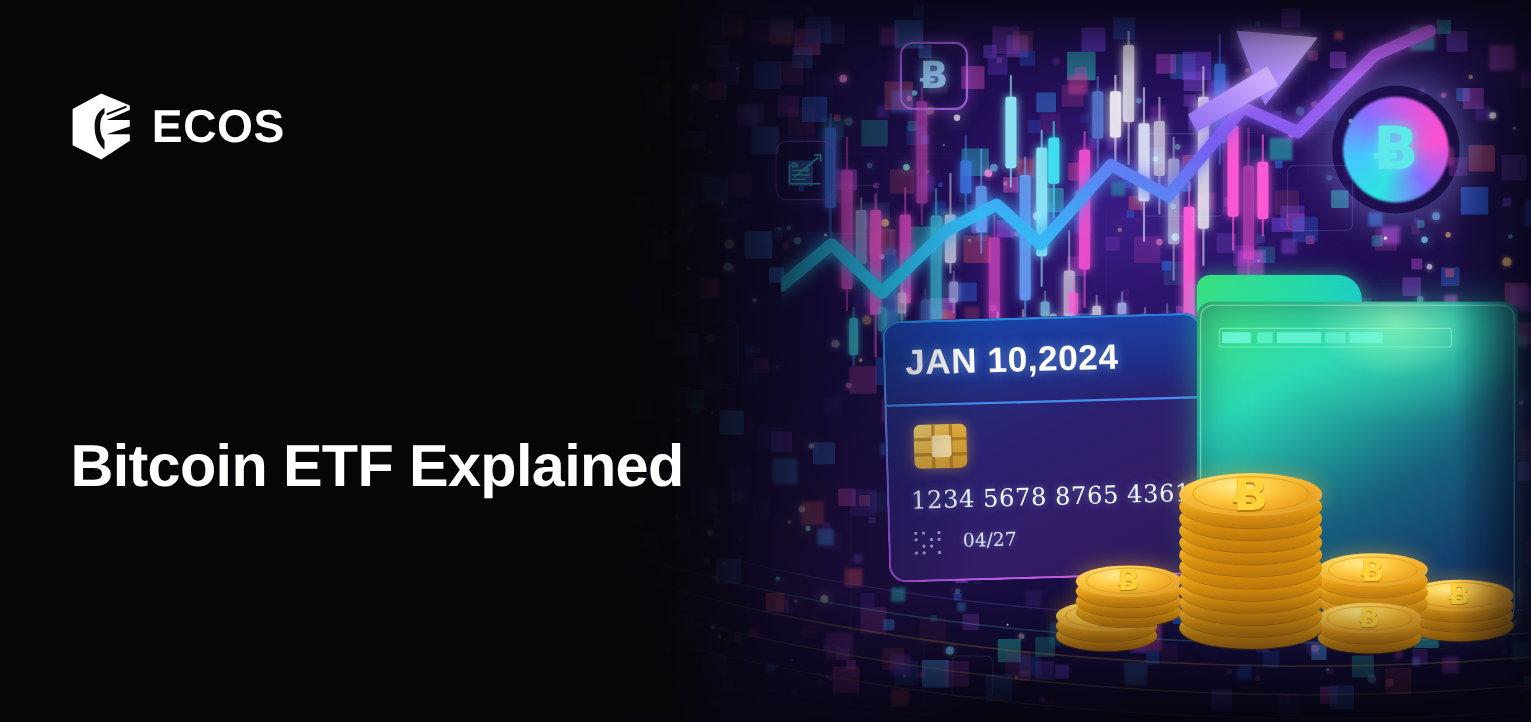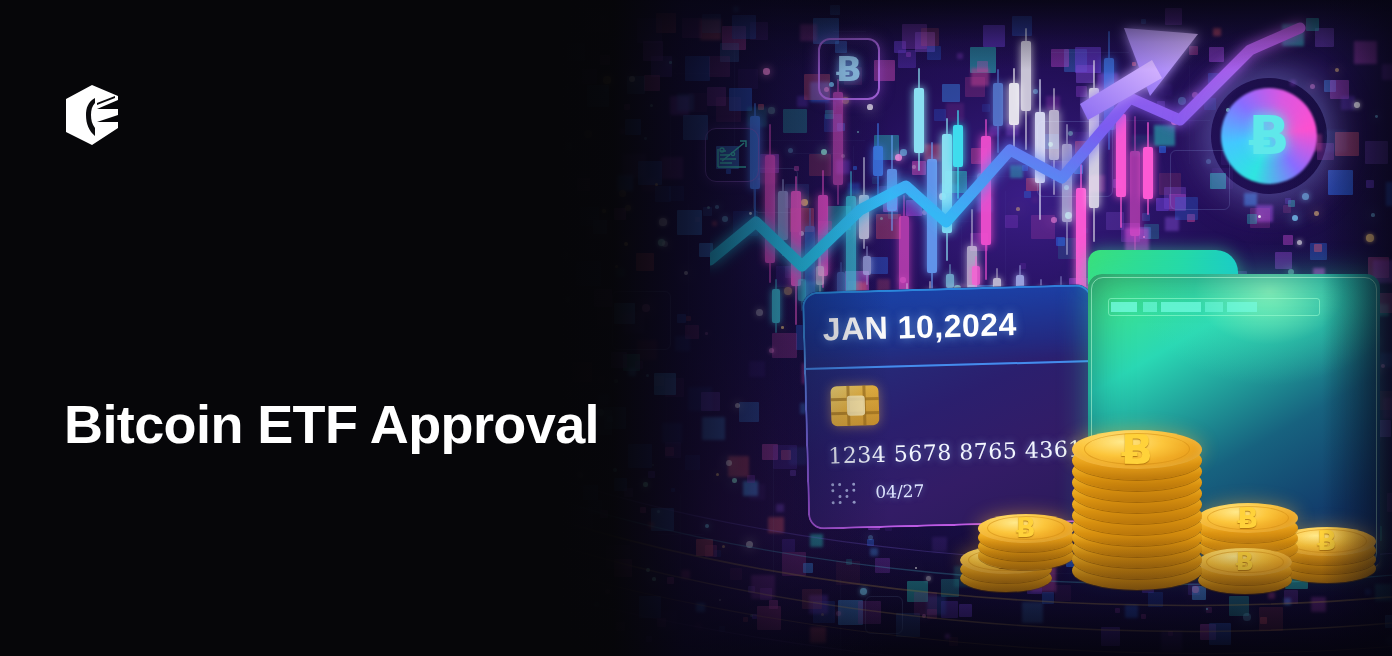--- a/index.html
+++ b/index.html
@@ -1416,19 +1416,20 @@
     <div class="art-fade-bottom"></div>
     <div class="art-fade-left"></div>
   </div>
 
   <div class="logo-wrap">
     <svg class="logo-mark" viewBox="0 0 56 62">
       <path fill="#ffffff" d="M28 1 L54 12 L54 16 L33 25 L54 25 L54 31 L33 38 L54 38 L54 44 L28 61 L2 48 L2 15 Z"></path>
       <path fill="#0b0b0e" d="M31 14 C 24 18, 22 24, 22 31 C 22 40, 25 47, 31 52 L 31 44 C 28 40, 27 36, 27 31 C 27 26, 28 22, 31 19 Z"></path>
       <path fill="#0b0b0e" d="M33 21 L51 14 L51 12 L33 19 Z"></path>
     </svg>
+    <div class="logo-text">ECOS</div>
   </div>
 
   <h1 class="headline">
-    <span class="ln">Bitcoin ETF Approval</span>
+    <span class="ln">Bitcoin ETF Explained</span>
   </h1>
 
 </div>
 
 </body></html>

